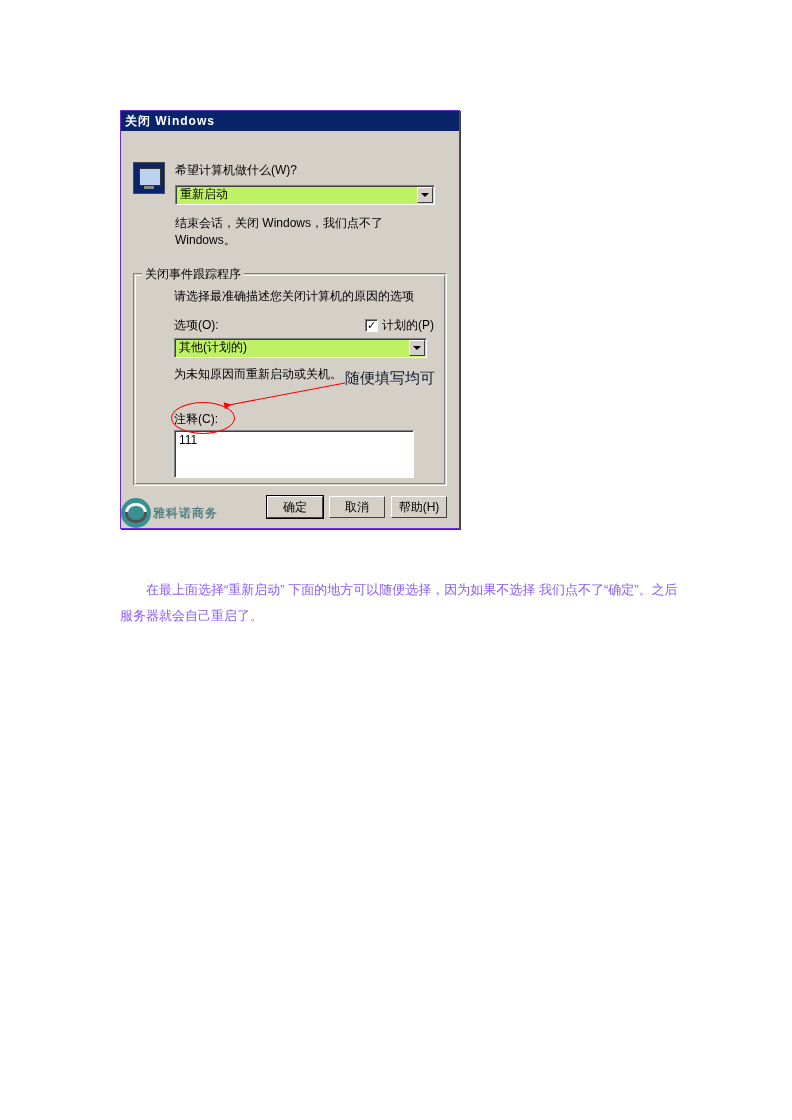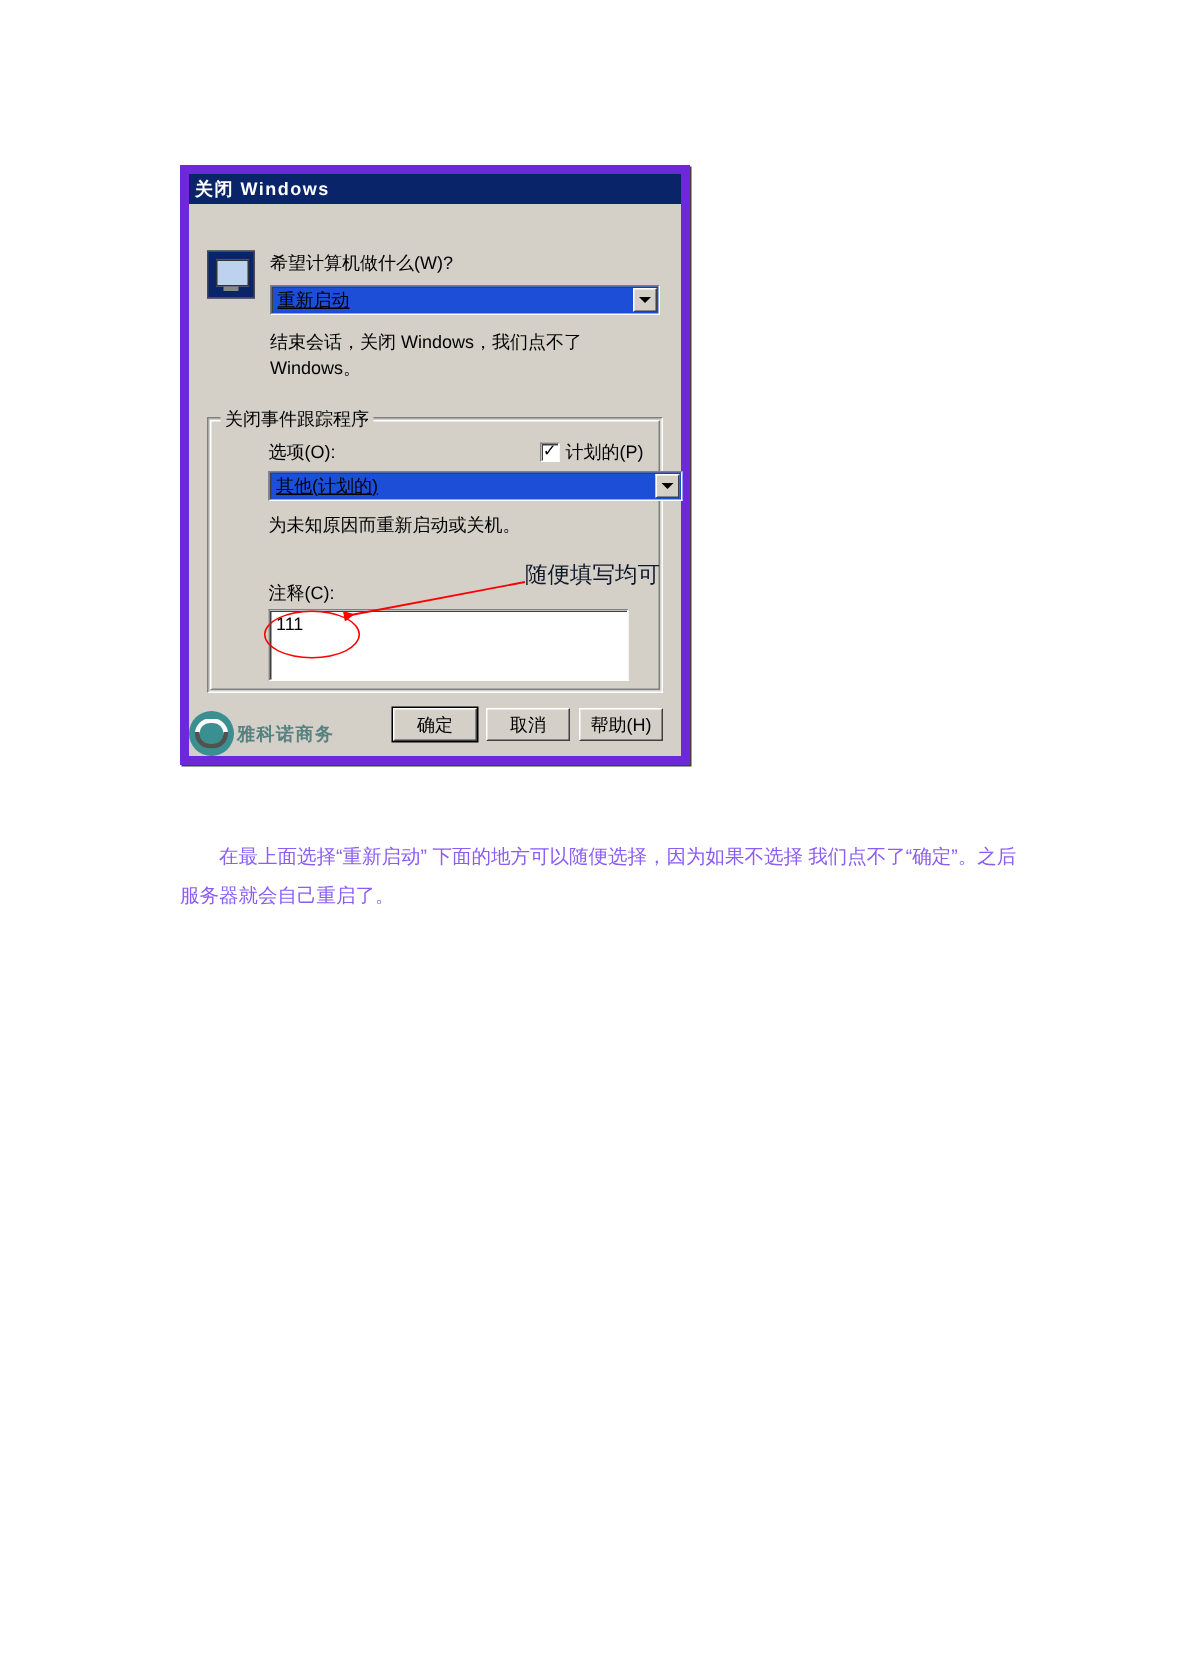--- a/index.html
+++ b/index.html
@@ -11,21 +11,21 @@
     font-family: "Microsoft YaHei", "SimSun", Tahoma, sans-serif;
     font-size: 12px;
     position: relative;
   }
   .page {
     padding: 110px 0 0 120px;
   }
   .dialog {
     width: 340px;
     background: #d4d0c8;
-    border: 6px solid #6d28d9;
+    border: 1px solid #6d28d9;
     box-shadow: 1px 1px 0 #404040;
     position: relative;
   }
   .titlebar {
     height: 20px;
     background: linear-gradient(to right, #0a246a, #0a246a);
     color: #fff;
     font-weight: bold;
     display: flex;
     align-items: center;
@@ -69,31 +69,30 @@
   }
   .topcontent {
     flex: 1;
   }
   .prompt {
     margin-bottom: 6px;
   }
   .select {
     width: 260px;
     height: 20px;
-    background: #1d4ed8;
+    background: #bef264;
     border-top: 1px solid #808080;
     border-left: 1px solid #808080;
     border-right: 1px solid #fff;
     border-bottom: 1px solid #fff;
     position: relative;
     display: flex;
-    align-items: center;
+    align-items: flex-start;
     padding: 0 4px;
     box-shadow: inset 1px 1px 0 #404040;
-    text-decoration: underline;
   }
   .select-btn {
     position: absolute;
     right: 1px; top: 1px;
     width: 16px; height: 16px;
     background: #d4d0c8;
     border-top: 1px solid #fff;
     border-left: 1px solid #fff;
     border-right: 1px solid #404040;
     border-bottom: 1px solid #404040;
@@ -164,21 +163,21 @@
     border-right: 1px solid #fff;
     border-bottom: 1px solid #fff;
     box-shadow: inset 1px 1px 0 #404040;
     display: flex;
     align-items: center;
     justify-content: center;
     font-size: 11px;
     line-height: 1;
   }
   .option-select {
-    width: 276px;
+    width: 253px;
   }
   .reason-desc {
     margin-top: 8px;
   }
   .comment-label {
     margin-top: 28px;
     margin-bottom: 2px;
   }
   .textarea {
     width: 240px;
@@ -316,20 +315,21 @@
             <span>重新启动</span>
             <div class="select-btn"></div>
           </div>
           <div class="desc">结束会话，关闭 Windows，我们点不了 Windows。</div>
         </div>
       </div>
 
       <div class="groupbox">
         <div class="group-title">关闭事件跟踪程序</div>
         <div class="group-inner">
+          <div class="group-sub">请选择最准确描述您关闭计算机的原因的选项</div>
 
           <div class="option-row">
             <span>选项(O):</span>
             <label class="checkbox-wrap">
               <span class="checkbox">✓</span>
               <span>计划的(P)</span>
             </label>
           </div>
 
           <div class="select option-select">

